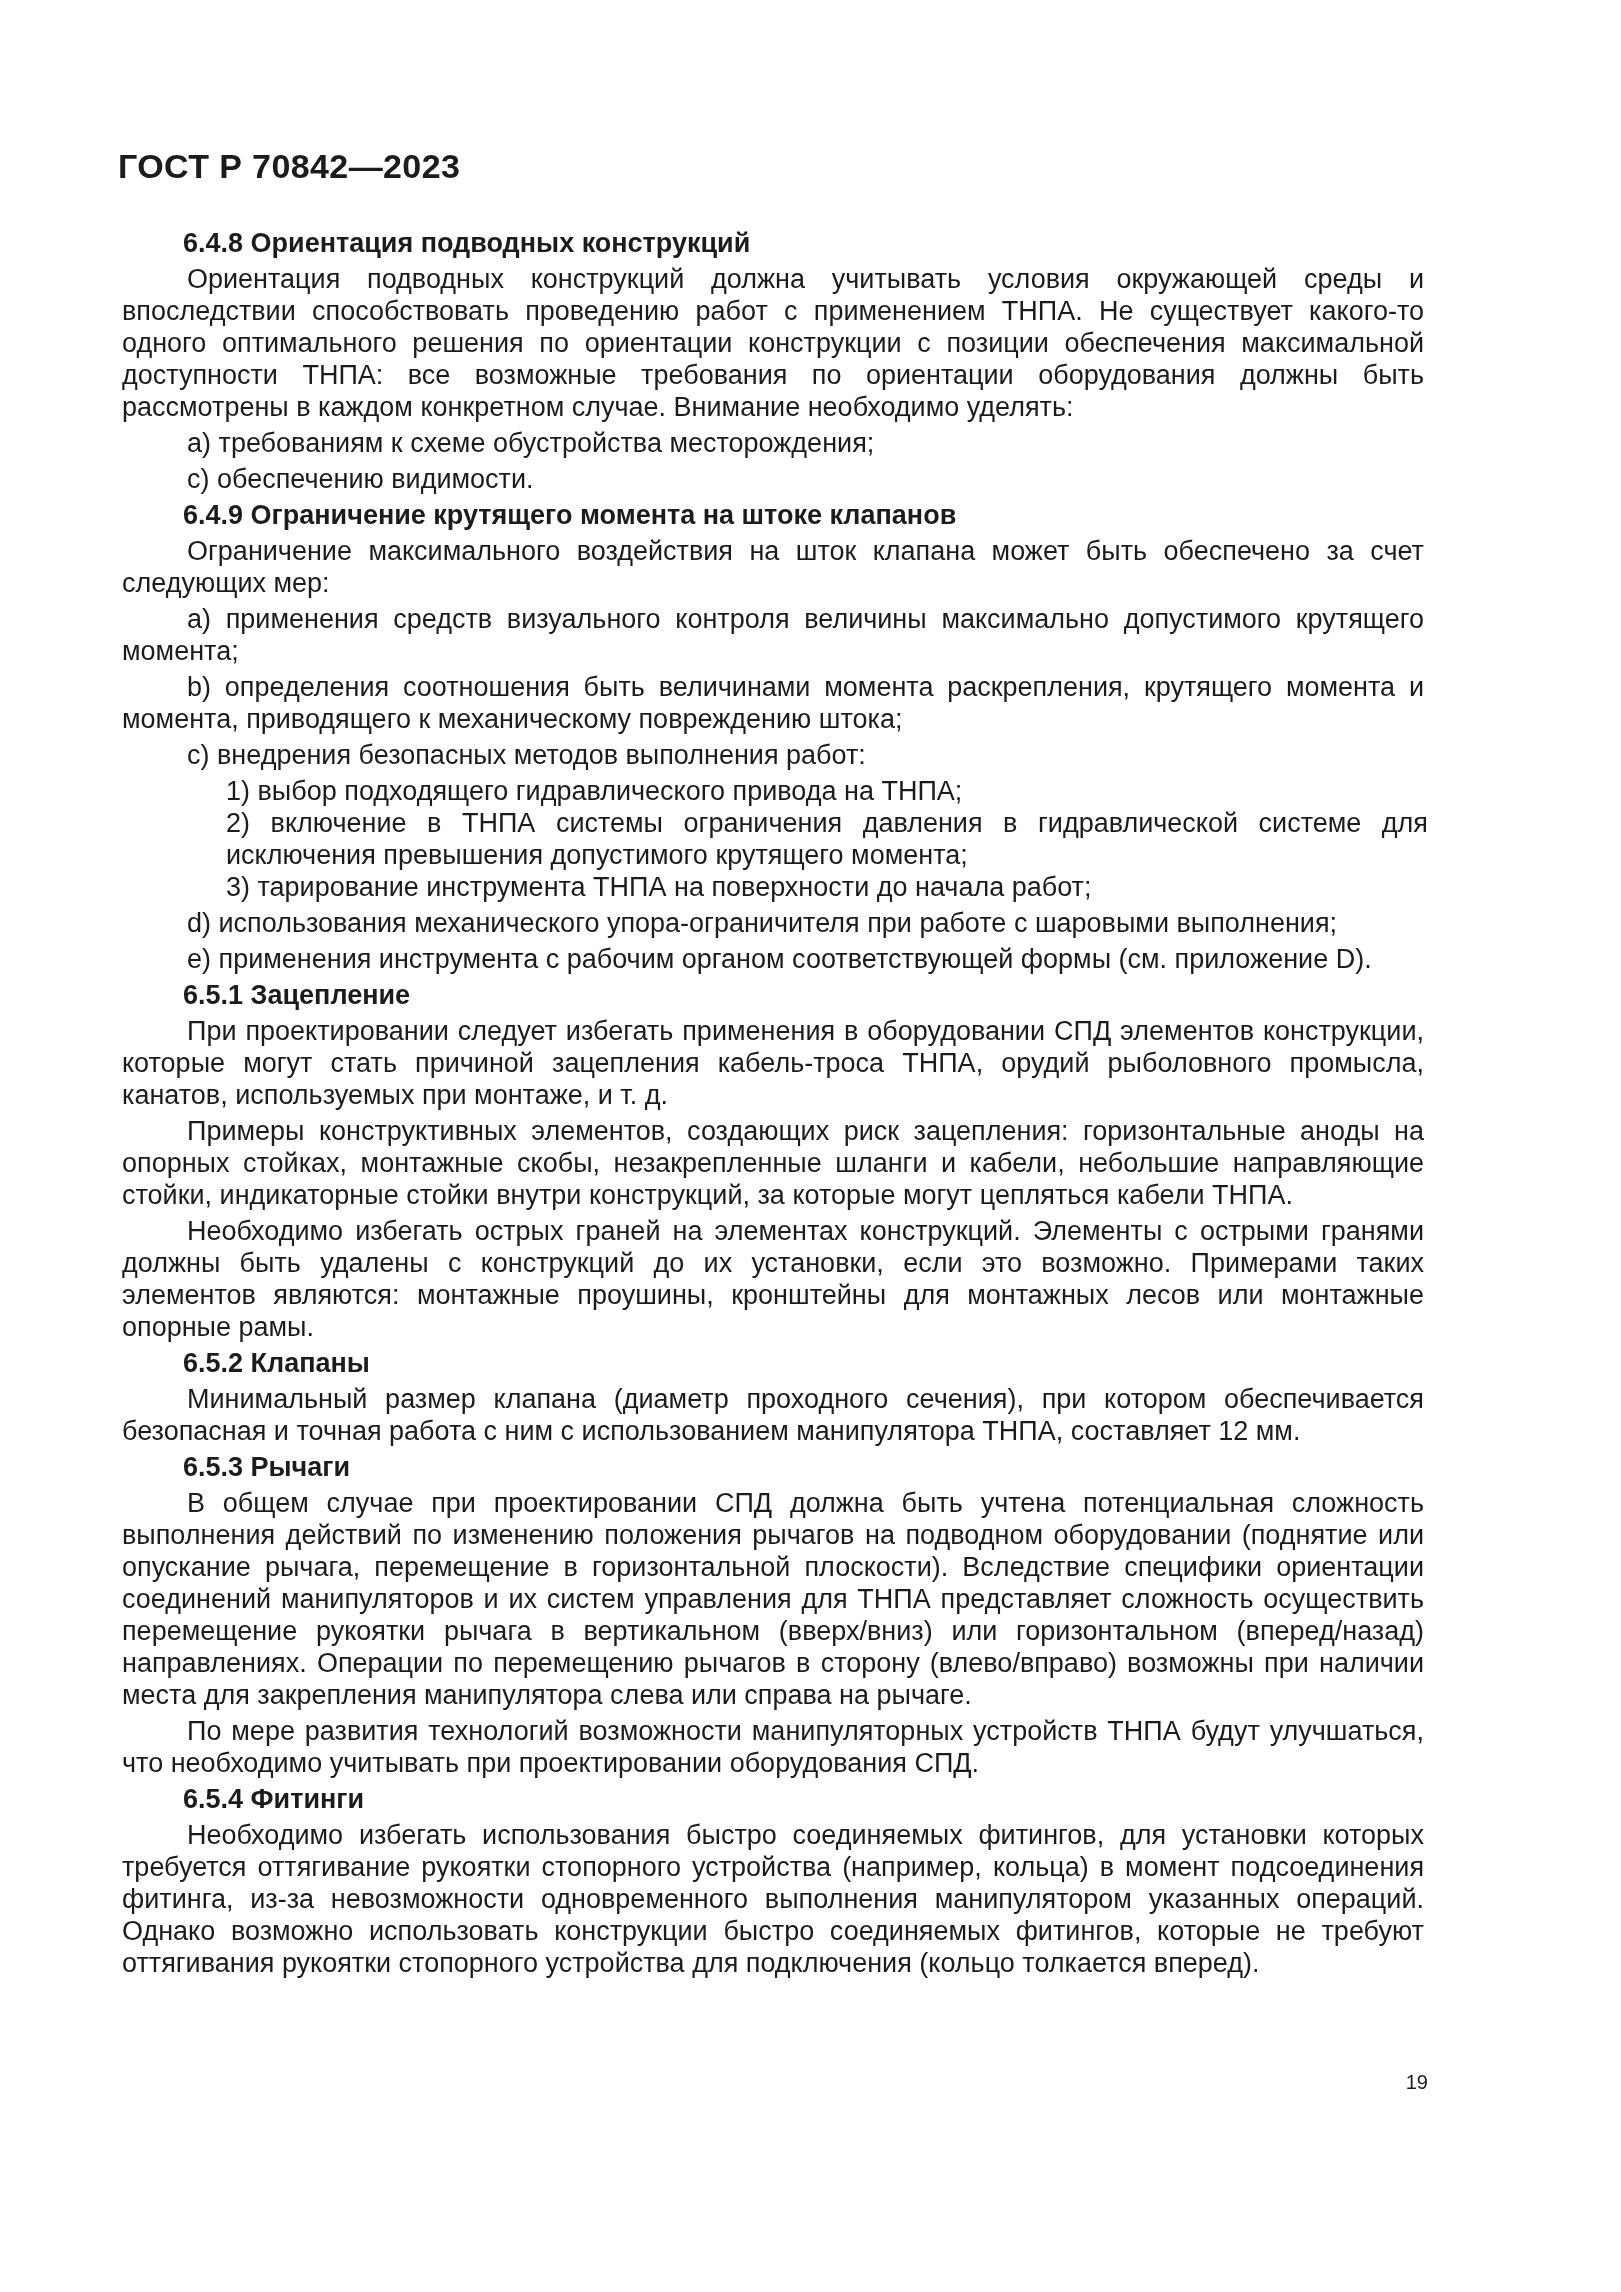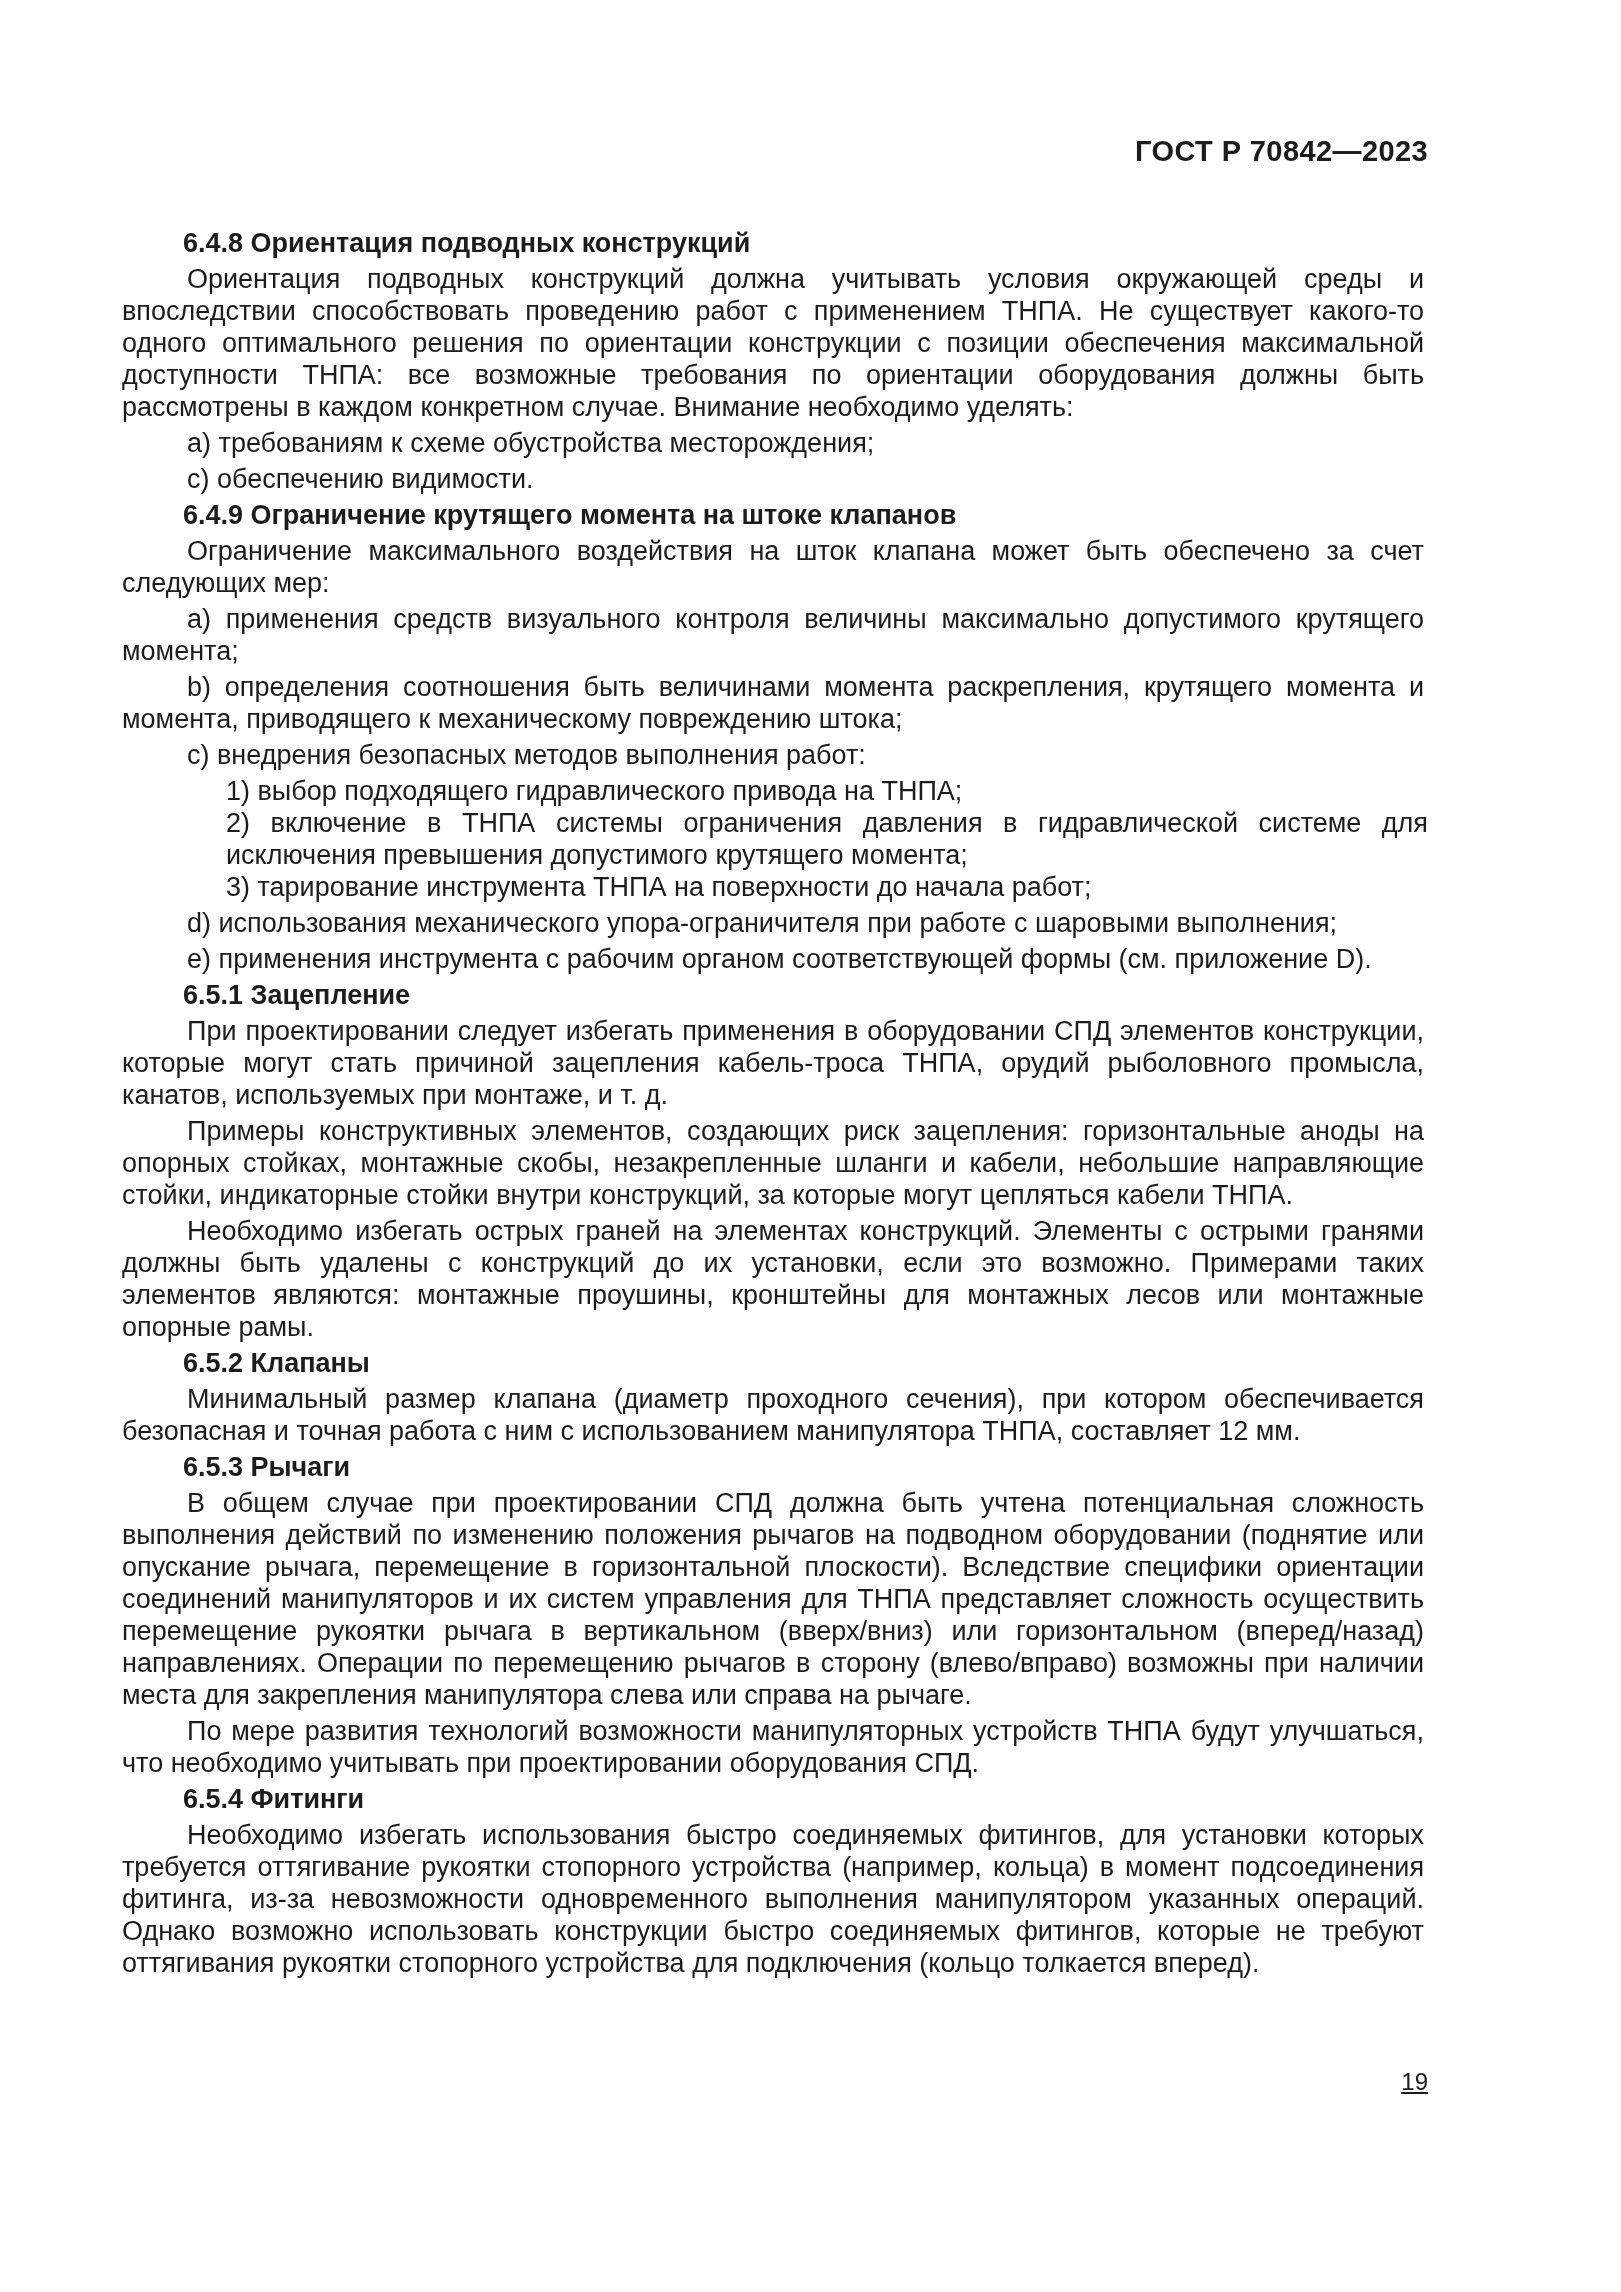--- a/index.html
+++ b/index.html
@@ -12,25 +12,25 @@
     position: relative;
     width: 1621px;
     height: 2293px;
     background: #ffffff;
     font-family: "Liberation Sans", sans-serif;
     color: #1c1c1c;
     overflow: hidden;
   }
   .doc-header {
     position: absolute;
-    top: 137px;
+    top: 152px;
     left: 118px;
     width: 1310px;
-    text-align: right;
-    font-size: 29px;
+    text-align: left;
+    font-size: 34px;
     line-height: 29px;
     font-weight: 700;
     letter-spacing: 0.4px;
   }
   .content {
     position: absolute;
     top: 227px;
     left: 118px;
     width: 1310px;
     font-size: 27px;
@@ -56,23 +56,22 @@
   .content .subitem {
     margin: 0 0 0 108px;
     text-indent: 0;
   }
   .page-number {
     position: absolute;
     top: 2066px;
     left: 118px;
     width: 1310px;
     text-align: right;
-    font-size: 24px;
+    font-size: 20px;
     line-height: 32px;
-    text-decoration: underline;
   }
 </style>
 </head>
 <body>
 
 <div class="page">
 
   <header class="doc-header">
     <span>ГОСТ Р 70842—2023</span>
   </header>

